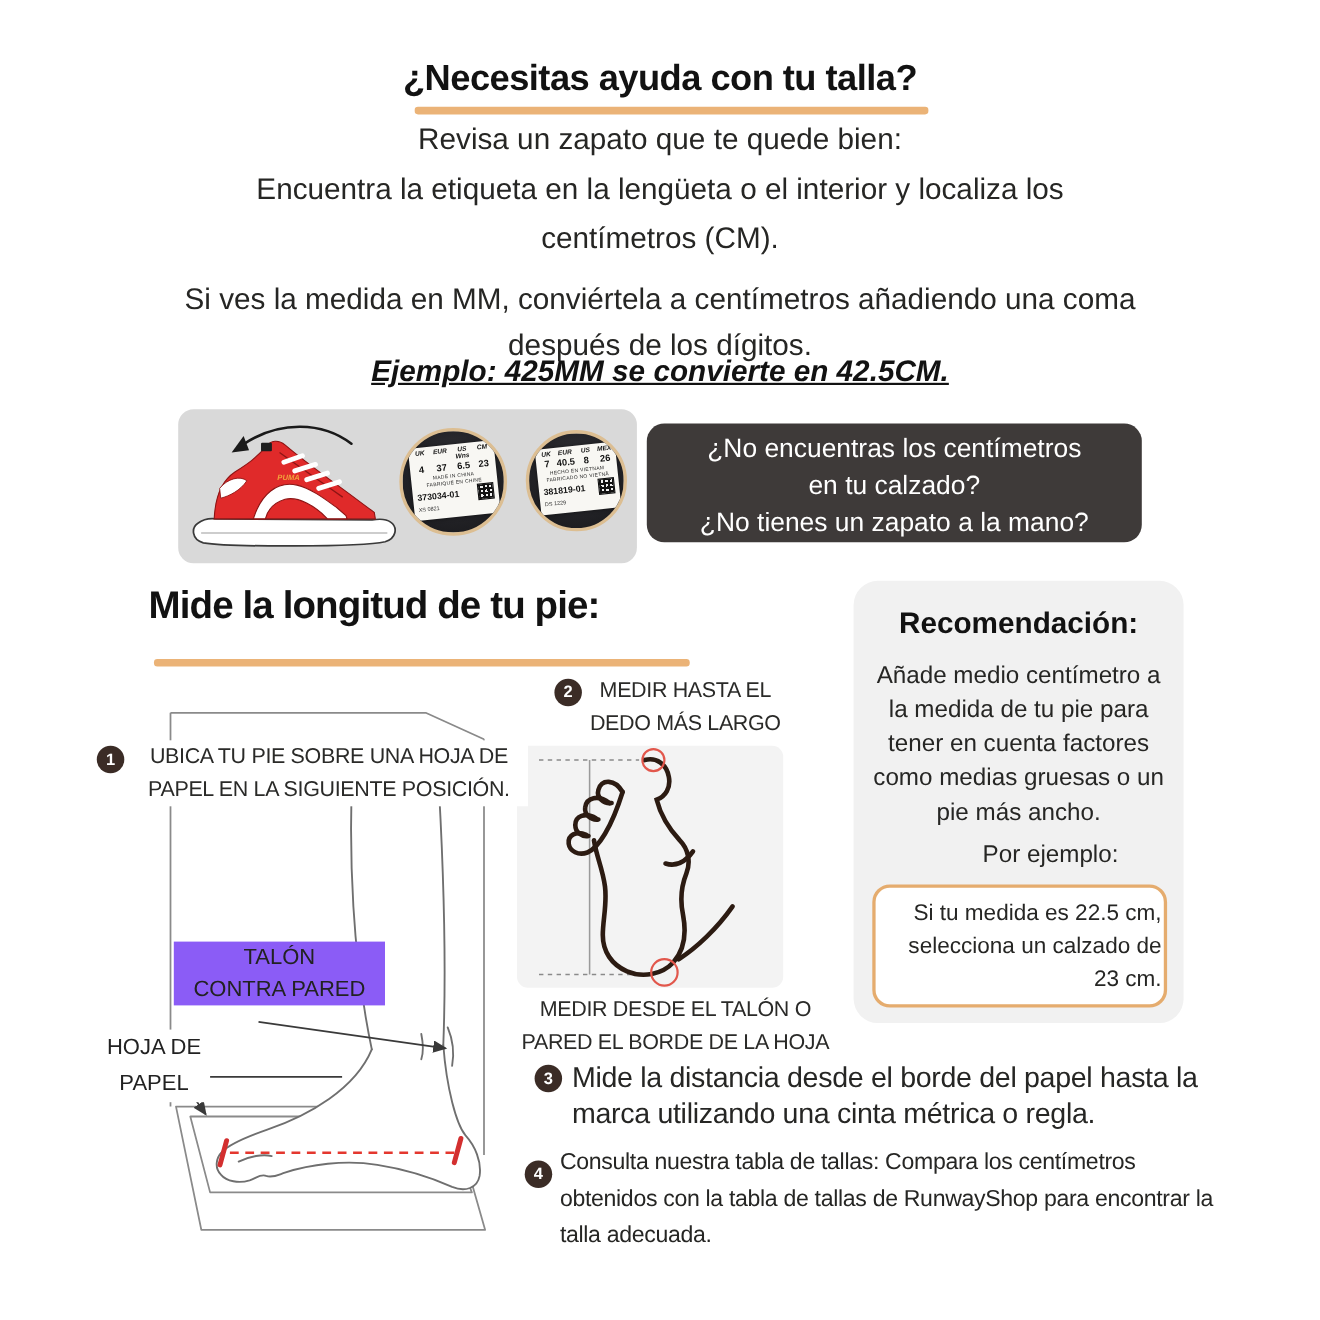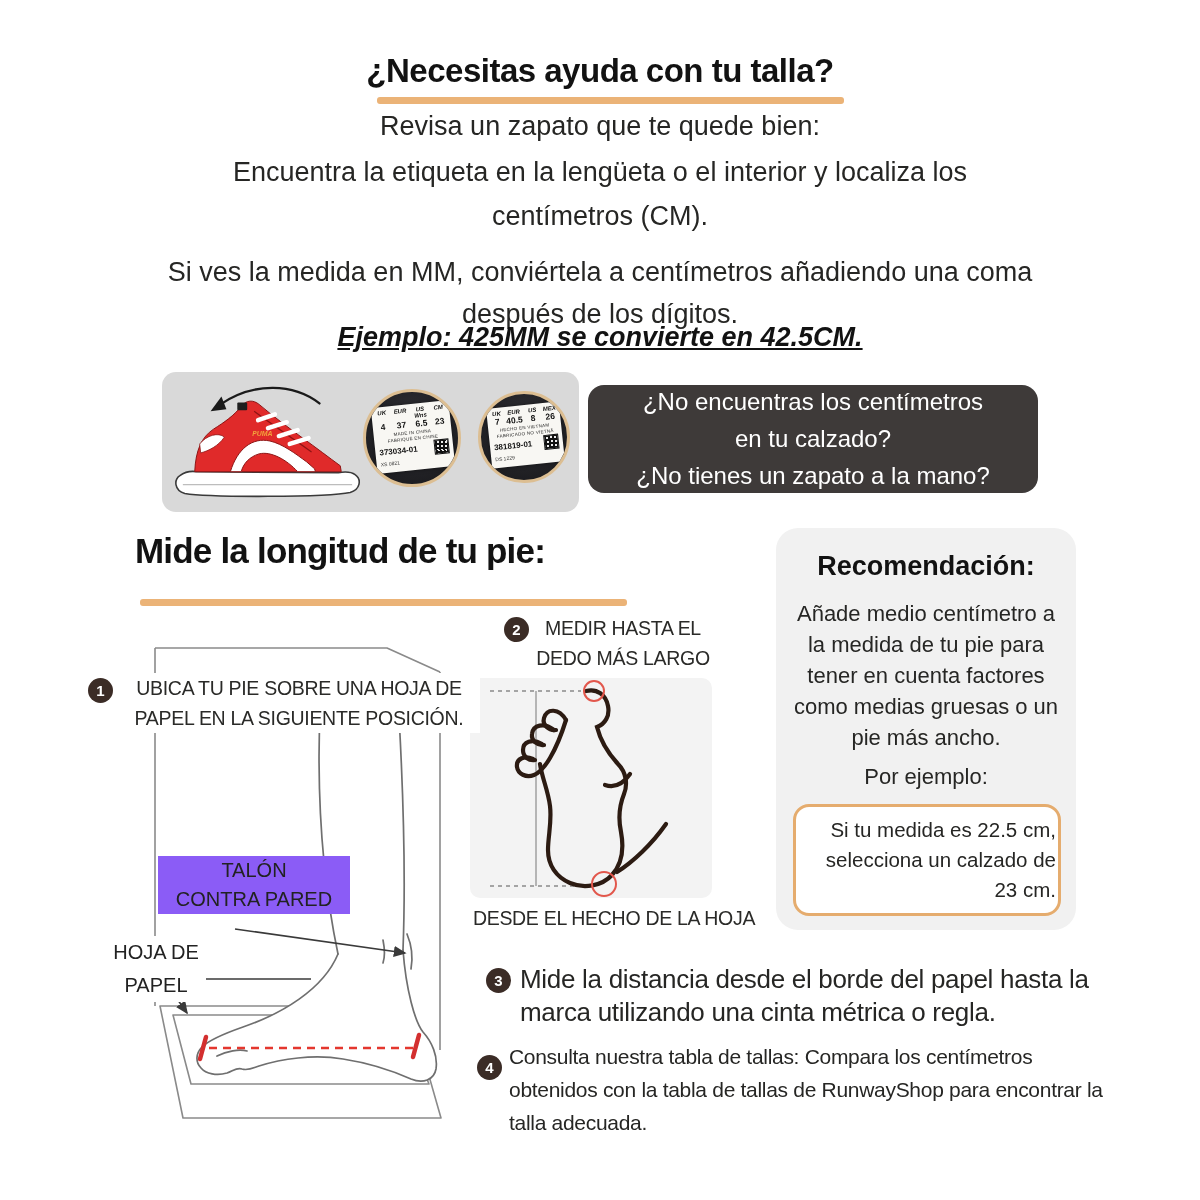--- a/index.html
+++ b/index.html
@@ -31,47 +31,47 @@
   .tv{font-size:8.5px;font-weight:bold;}
   .origin{font-size:4.5px;text-align:center;letter-spacing:.3px;color:#222;margin-top:1px;}
   .code-row{display:flex;align-items:center;justify-content:space-between;padding:1px 2px 0 2px;}
   .code{font-size:8px;font-weight:bold;color:#111;}
   .qr{width:13px;height:13px;background-color:#eee;border:1px solid #111;
       background-image:repeating-linear-gradient(0deg,#111 0 2px,transparent 2px 4px),
                        repeating-linear-gradient(90deg,#111 0 2px,transparent 2px 4px);}
   .sub{font-size:5px;color:#333;padding:1px 2px 0 2px;}
 
   .darkbox{left:588px;top:385px;width:450px;height:108px;background:#3E3A39;border-radius:16px;
-           display:flex;flex-direction:column;align-items:center;justify-content:space-between;}
+           display:flex;flex-direction:column;align-items:center;justify-content:flex-end;}
   .darkbox div{color:#fff;font-size:24px;line-height:34px;}
 
   
   .h2{left:135px;top:531px;width:520px;font-size:35px;font-weight:bold;letter-spacing:-0.8px;color:#121212;}
   .rule2{left:140px;top:599px;width:487px;}
 
   .badge{width:25px;height:25px;background:#3B2C26;border-radius:50%;color:#fff;font-size:15px;
          font-weight:bold;display:flex;align-items:center;justify-content:center;}
   .cap{font-size:19.5px;line-height:30px;letter-spacing:-0.3px;color:#2A2A28;}
   .step1-badge{left:88px;top:678px;}
   .step1-text{left:118px;top:673px;width:362px;background:#fff;z-index:2;}
   .step2-badge{left:504px;top:617px;}
   .step2-text{left:530px;top:613px;width:186px;z-index:2;}
 
   .diagram-svg{left:85px;top:638px;width:390px;height:520px;z-index:1;}
   .wall-label{left:158px;top:856px;width:192px;background:#8b5cf6;z-index:2;font-size:20px;line-height:29px;}
-  .paper-label{left:90px;top:936px;width:100px;background:#fff;z-index:2;font-size:20px;line-height:33px;margin-left:16px;}
+  .paper-label{left:90px;top:936px;width:100px;background:#fff;z-index:2;font-size:20px;line-height:33px;}
 
   .footpanel{left:470px;top:678px;width:242px;height:220px;background:#F3F3F3;border-radius:10px;}
   .heel-caption{left:448px;top:903px;width:332px;font-size:19.5px;line-height:30px;letter-spacing:-0.3px;color:#2A2A28;}
 
   
   .rec{left:776px;top:528px;width:300px;height:402px;background:#F1F1F1;border-radius:22px;}
   .rec-title{left:776px;top:551px;width:300px;font-size:27px;font-weight:bold;color:#121212;}
   .rec-body{left:788px;top:598px;width:276px;font-size:22px;line-height:31px;color:#262624;}
-  .rec-ej{left:776px;top:764px;width:300px;font-size:22px;color:#262624;}
+  .rec-ej{left:776px;top:764px;width:300px;font-size:22px;color:#262624;padding-left:29px;}
   .rec-box{left:793px;top:804px;width:258px;background:#fff;border:3px solid #E5AC6E;border-radius:16px;
            padding:8px 2px;font-size:20.5px;line-height:30px;color:#262624;text-align:right;}
 
   
   .step3-badge{left:486px;top:968px;}
   .step3-text{left:520px;top:963px;width:592px;font-size:26px;line-height:33px;letter-spacing:-0.3px;color:#262624;}
   .step4-badge{left:477px;top:1055px;}
   .step4-text{left:509px;top:1040px;width:600px;font-size:21px;line-height:33px;letter-spacing:-0.3px;color:#262624;}
 </style>
 </head>
@@ -244,21 +244,22 @@
         <path d="M160 96 C153 106 144 110 135 107"></path>
         <path d="M196 146 C182 166 163 184 147 194"></path>
       </g>
 
       <circle cx="124" cy="13" r="10" fill="none" stroke="#E2574C" stroke-width="2"></circle>
       <circle cx="134" cy="206" r="12" fill="none" stroke="#E2574C" stroke-width="2"></circle>
     </svg>
   </div>
 
   <div class="abs ctr heel-caption">
-    <div>DESDE EL HECHO DE LA HOJA</div>
+    <div>MEDIR DESDE EL TALÓN O</div>
+    <div>PARED EL BORDE DE LA HOJA</div>
   </div>
 
   <div class="abs rec"></div>
   <div class="abs ctr rec-title">Recomendación:</div>
   <div class="abs ctr rec-body">Añade medio centímetro a la medida de tu pie para tener en cuenta factores como medias gruesas o un pie más ancho.</div>
   <div class="abs ctr rec-ej">Por ejemplo:</div>
   <div class="abs ctr rec-box">Si tu medida es 22.5 cm, selecciona un calzado de 23 cm.</div>
 
   <div class="abs badge step3-badge">3</div>
   <div class="abs step3-text">Mide la distancia desde el borde del papel hasta la marca utilizando una cinta métrica o regla.</div>

